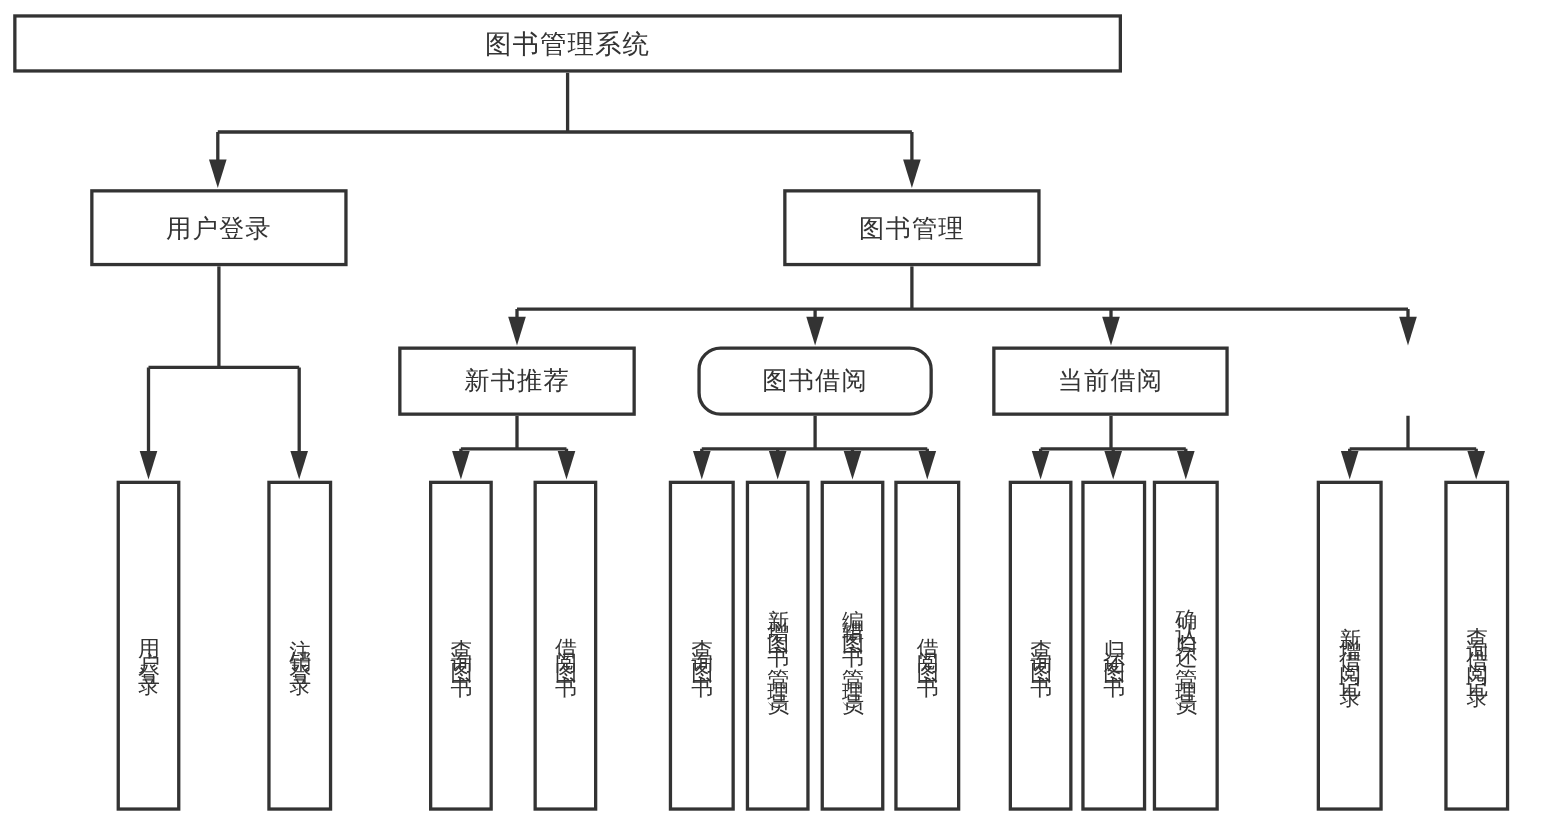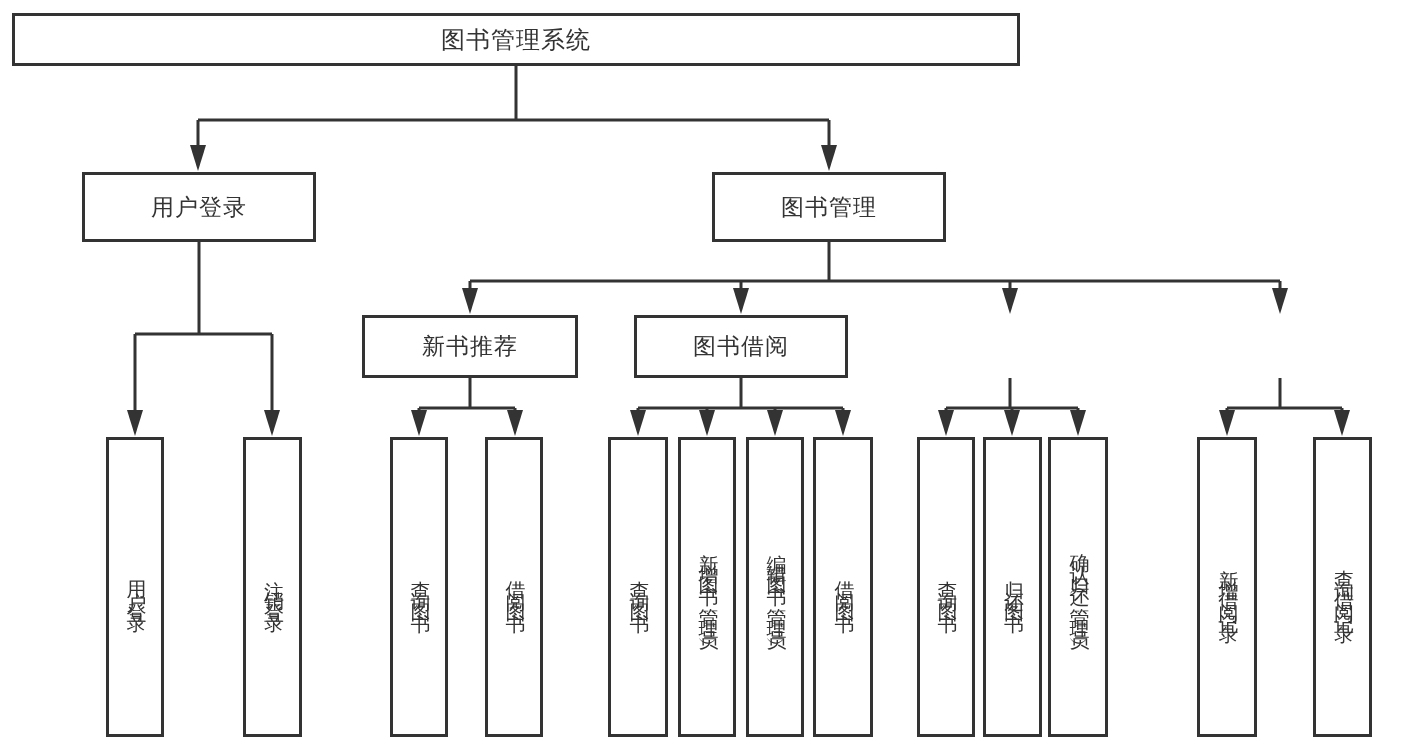--- a/index.html
+++ b/index.html
@@ -23,21 +23,20 @@
   }
   .box {
     position: absolute;
     box-sizing: border-box;
     border: 3px solid #333333;
     background: #ffffff;
     display: flex;
     align-items: center;
     justify-content: center;
     color: #333333;
-    font-family: Liberation Mono, monospace;
   }
   .hbox { font-size: 23px; letter-spacing: 1px; }
   .root-box { font-size: 24px; letter-spacing: 1px; }
   .leaf {
     top: 437px;
     height: 300px;
   }
   .leaf .vtext {
     writing-mode: vertical-rl;
     text-orientation: mixed;
@@ -45,21 +44,21 @@
     letter-spacing: 11px;
     line-height: 1;
     white-space: nowrap;
     color: #333333;
   }
   
   #node-root            { left: 12px;   top: 13px;  width: 1008px; height: 53px; }
   #node-user-login      { left: 82px;   top: 172px; width: 234px;  height: 70px; }
   #node-book-management { left: 712px;  top: 172px; width: 234px;  height: 70px; }
   #node-new-book        { left: 362px;  top: 315px; width: 216px;  height: 63px; }
-  #node-book-borrow     { left: 634px;  top: 315px; width: 214px;  height: 63px; }
+  #node-book-borrow     { left: 634px;  top: 315px; width: 214px;  height: 63px; border-radius: 21px; }
   #node-current-borrow  { left: 902px;  top: 315px; width: 215px;  height: 63px; }
   #node-borrow-records  { left: 1172px; top: 315px; width: 215px;  height: 63px; }
   #leaf-user-1   { left: 106px;  width: 58px; }
   #leaf-user-2   { left: 243px;  width: 59px; }
   #leaf-rec-1    { left: 390px;  width: 58px; }
   #leaf-rec-2    { left: 485px;  width: 58px; }
   #leaf-bor-1    { left: 608px;  width: 60px; }
   #leaf-bor-2    { left: 678px;  width: 58px; }
   #leaf-bor-3    { left: 746px;  width: 58px; }
   #leaf-bor-4    { left: 813px;  width: 60px; }
@@ -128,20 +127,23 @@
   <div id="node-book-management" class="box hbox">
     <span>图书管理</span>
   </div>
 
   <div id="node-new-book" class="box hbox">
     <span>新书推荐</span>
   </div>
   <div id="node-book-borrow" class="box hbox">
     <span>图书借阅</span>
   </div>
+  <div id="node-current-borrow" class="box hbox">
+    <span>当前借阅</span>
+  </div>
 
   <div id="leaf-user-1" class="box leaf">
     <span class="vtext">用户登录</span>
   </div>
   <div id="leaf-user-2" class="box leaf">
     <span class="vtext">注销登录</span>
   </div>
 
   <div id="leaf-rec-1" class="box leaf">
     <span class="vtext">查询图书</span>

